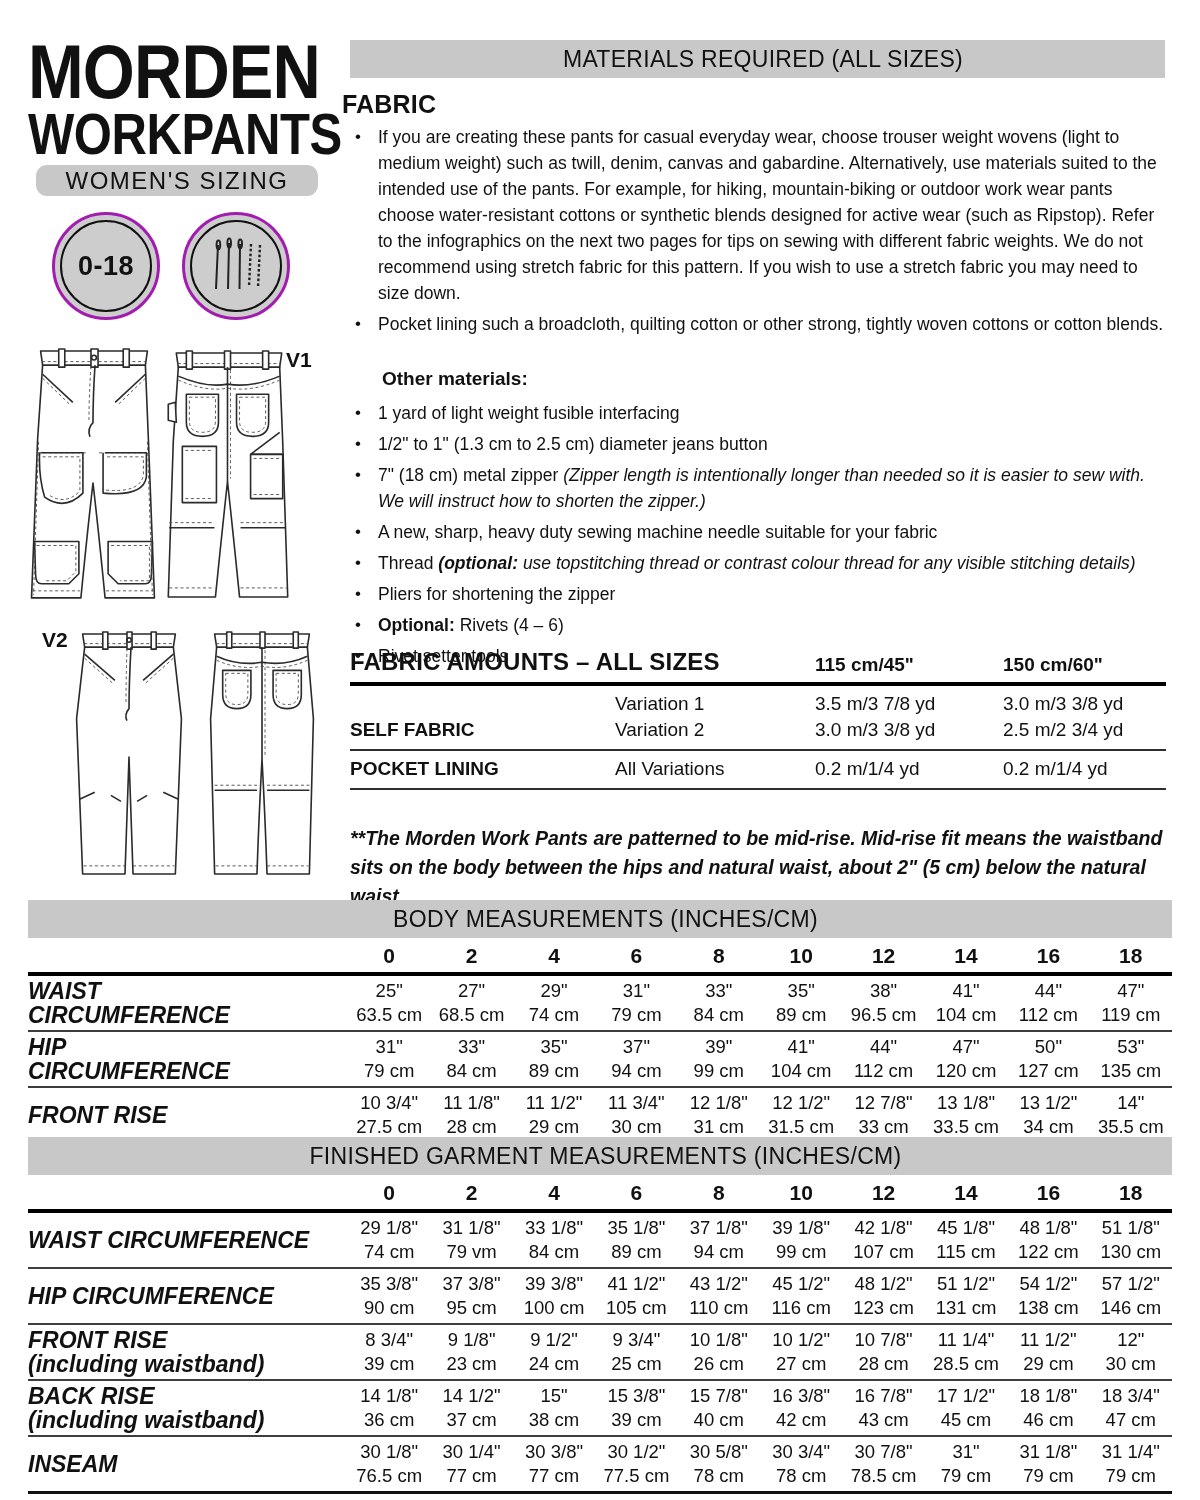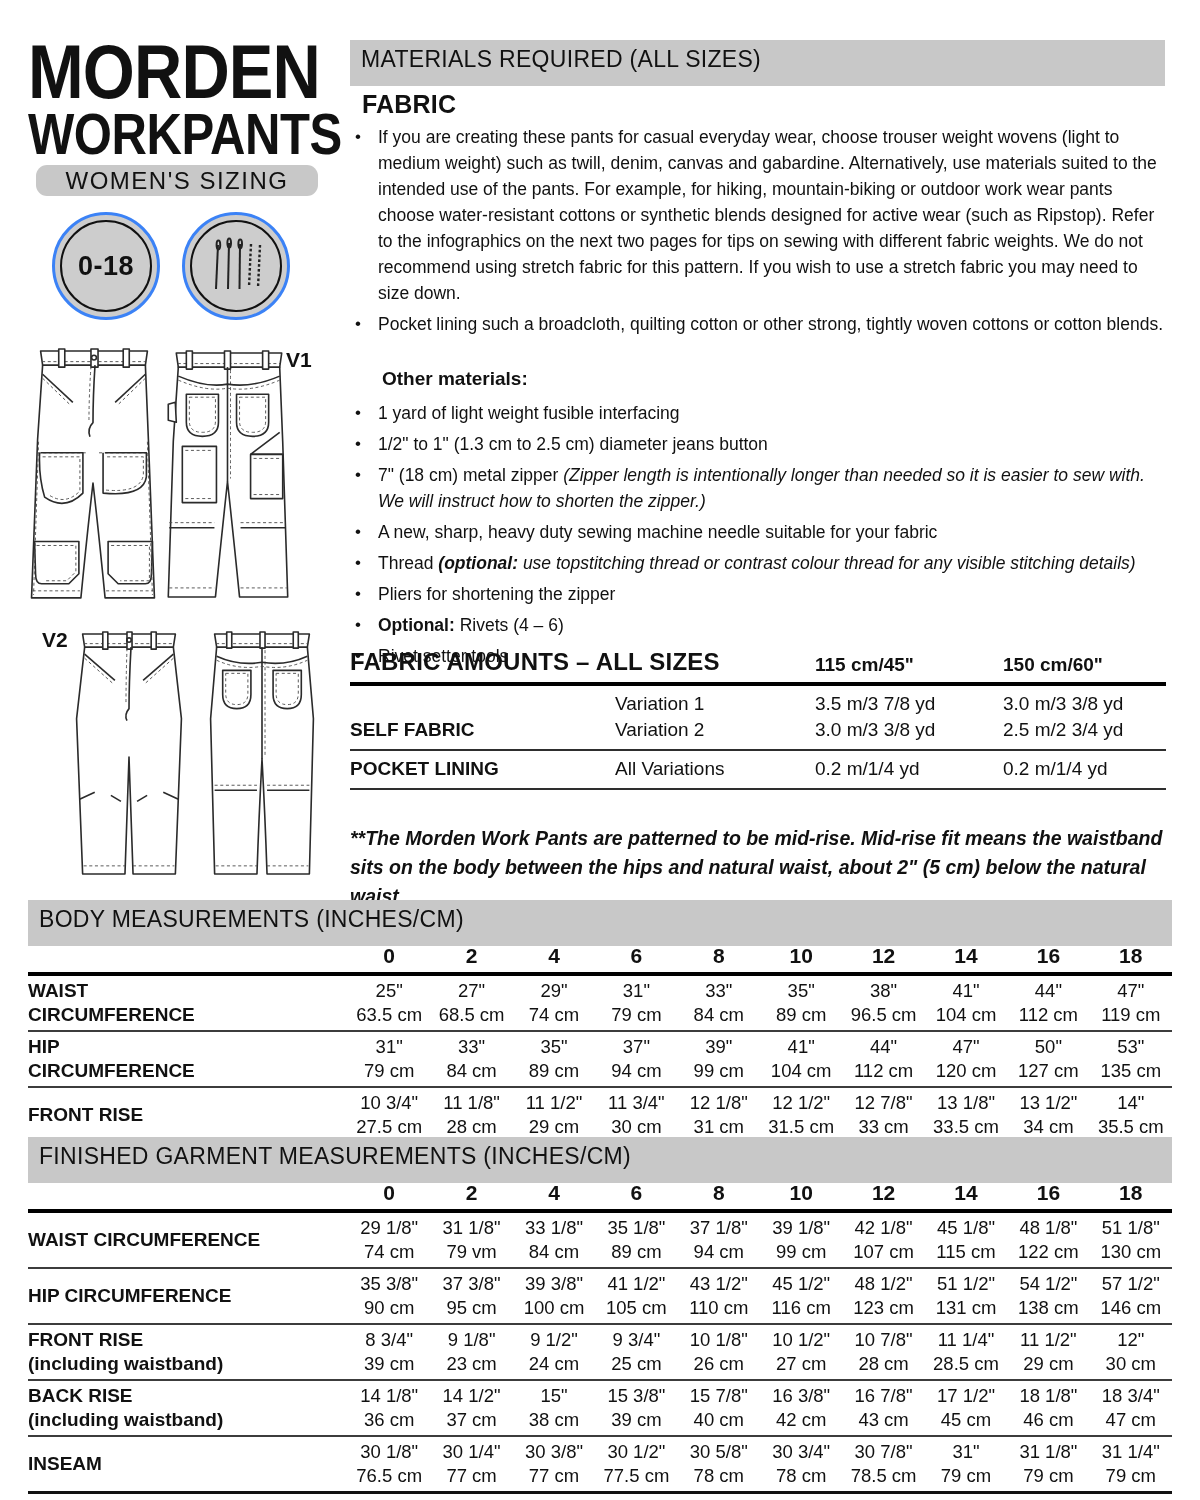--- a/index.html
+++ b/index.html
@@ -4,28 +4,28 @@
 <style>
   html,body{margin:0;padding:0;background:#ffffff;}
   #page{position:relative;width:1200px;height:1500px;background:#fff;overflow:hidden;
         font-family:"Liberation Sans","DejaVu Sans",sans-serif;color:#111;}
   .abs{position:absolute;}
 
   
   .title1{font-size:76px;font-weight:700;letter-spacing:-1px;transform:scaleX(0.88);transform-origin:left top;white-space:nowrap;line-height:1;}
   .title2{font-size:57px;font-weight:700;letter-spacing:-0.5px;transform:scaleX(0.86);transform-origin:left top;white-space:nowrap;line-height:1;}
   .sizing-band{background:#c8c8c8;text-align:center;font-size:24px;font-weight:500;letter-spacing:1.5px;line-height:31px;height:31px;border-radius:11px;}
-  .badge{border-radius:50%;background:#cdcdcd;border:3px solid #3b82f6;box-sizing:border-box;
+  .badge{border-radius:50%;background:#cdcdcd;border:3px solid #a21caf;box-sizing:border-box;
          display:flex;align-items:center;justify-content:center;}
   .badge-ring{width:88px;height:88px;border:2.2px solid #111;border-radius:50%;
          display:flex;align-items:center;justify-content:center;font-size:27px;font-weight:600;letter-spacing:0.5px;}
   .vlabel{font-size:21px;font-weight:700;}
 
   
-  .banner{background:#c8c8c8;height:46px;line-height:38px;font-size:23px;letter-spacing:0.3px;padding-left:11px;box-sizing:border-box;white-space:nowrap;}
+  .banner{background:#c8c8c8;height:38px;line-height:38px;font-size:23px;letter-spacing:0.3px;padding-left:11px;box-sizing:border-box;white-space:nowrap;text-align:center;}
   .h-fabric{font-size:25px;font-weight:700;letter-spacing:0.2px;}
   .blist{width:814px;}
   .bullet{display:grid;grid-template-columns:26px 1fr;margin-bottom:5px;font-size:17.5px;line-height:26px;}
   .bullet .dot{font-size:17px;padding-left:3px;}
   .seg-b{font-weight:700;}
   .seg-i{font-style:italic;}
   .seg-bi{font-weight:700;font-style:italic;}
   .subhead{font-size:19px;font-weight:700;margin-left:32px;}
 
   
@@ -38,21 +38,21 @@
   .fdata .flabel{font-weight:700;}
   .note{font-size:19.5px;font-weight:700;font-style:italic;line-height:29px;}
 
   
   .mtable{width:1144px;}
   .mrow{display:grid;grid-template-columns:320px repeat(10,1fr);}
   .mhead{border-bottom:4px solid #000;padding-bottom:4px;}
   .mhead .mcell{font-size:21px;font-weight:700;text-align:center;}
   .mdata{border-bottom:2px solid #3c3c3c;padding:3px 0;}
   .mdata:last-child{border-bottom:3px solid #111;}
-  .mlabel{font-size:19px;font-weight:700;line-height:24px;align-self:center;}
+  .mlabel{font-size:23px;font-weight:700;line-height:24px;align-self:center;font-style:italic;}
   .mcell{text-align:center;font-size:18.5px;line-height:24px;align-self:center;}
 
   
   svg{display:block;}
   .ln{stroke:#2b2b2b;stroke-width:1.6;fill:none;stroke-linejoin:round;}
   .lnf{stroke:#2b2b2b;stroke-width:1.6;fill:#ffffff;stroke-linejoin:round;}
   .st{stroke:#4a4a4a;stroke-width:0.9;fill:none;stroke-dasharray:3 2.6;}
 </style>
 </head>
 <body>
@@ -178,21 +178,21 @@
       <path class="st" d="M23,45 L45,45 L45,65 Q45,76 34,76 Q23,76 23,65 Z"></path>
       <path class="lnf" d="M70,42 L98,42 L98,66 Q98,80 84,80 Q70,80 70,66 Z"></path>
       <path class="st" d="M73,45 L95,45 L95,65 Q95,76 84,76 Q73,76 73,65 Z"></path>
       <path class="st" d="M12,156 L54,156 M64,156 L106,156"></path>
       <path class="ln" d="M12,161 L54,161 M64,161 L106,161"></path>
       <path class="st" d="M13,236 L54,236 M64,236 L105,236"></path>
     </svg>
   </div>
 
   <div class="abs banner" style="left:350px;top:40px;width:815px;">MATERIALS REQUIRED (ALL SIZES)</div>
-  <div class="abs h-fabric" style="left:362px;top:90px;">FABRIC</div>
+  <div class="abs h-fabric" style="left:342px;top:90px;">FABRIC</div>
 
   <div class="abs blist" style="left:352px;top:124px;" id="fabric-bullets">
       <div class="bullet">
         <span class="dot">•</span>
         <span><span>If you are creating these pants for casual everyday wear, choose trouser weight wovens (light to medium weight) such as twill, denim, canvas and gabardine. Alternatively, use materials suited to the intended use of the pants. For example, for hiking, mountain-biking or outdoor work wear pants choose water-resistant cottons or synthetic blends designed for active wear (such as Ripstop). Refer to the infographics on the next two pages for tips on sewing with different fabric weights. We do not recommend using stretch fabric for this pattern. If you wish to use a stretch fabric you may need to size down.</span></span>
       </div>
       <div class="bullet">
         <span class="dot">•</span>
         <span><span>Pocket lining such a broadcloth, quilting cotton or other strong, tightly woven cottons or cotton blends.</span></span>
       </div>

